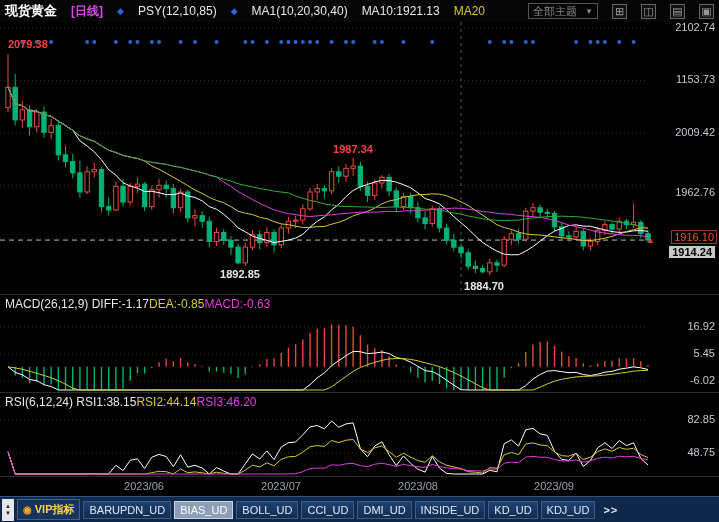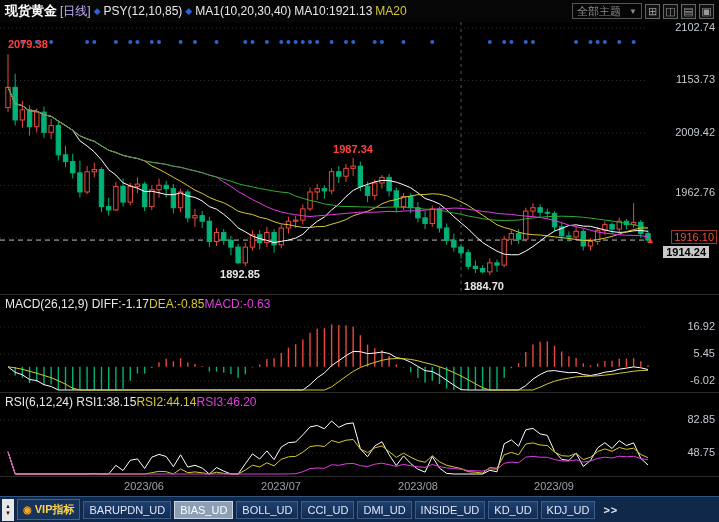--- a/index.html
+++ b/index.html
@@ -1,23 +1,23 @@
 <!DOCTYPE html>
 <html><head>
 <meta charset="utf-8">
 <style>
   *{margin:0;padding:0;box-sizing:border-box}
   html,body{background:#000}
   body{width:719px;height:522px;overflow:hidden;font-family:"Liberation Sans",sans-serif}
   .app{position:relative;width:719px;height:522px;background:#000;color:#ddd}
 
   
-  .hdr{height:22px;display:flex;align-items:center;gap:3px;padding:0 5px;font-size:12px;background:#060606;white-space:nowrap}
+  .hdr{height:22px;display:flex;align-items:center;gap:14px;padding:0 5px;font-size:12px;background:#060606;white-space:nowrap}
   .sym{color:#fff;font-weight:bold;font-size:13px}
-  .per{color:#c4b5fd;font-weight:normal}
+  .per{color:#d946ef;font-weight:bold}
   .dia{color:#2a64d8;font-size:9px}
   .wt{color:#e8e8e8}.yt{color:#d8c832}.mt{color:#e23ce2}
   .spacer{flex:1}
   .dd{border:1px solid #555;color:#8a8a8a;font-size:11px;padding:0 4px;height:16px;display:flex;gap:8px;align-items:center}
   .dd .caret{font-size:8px;color:#8a8a8a}
   .winbtn{border:1px solid #666;color:#999;width:15px;height:15px;font-size:11px;line-height:13px;text-align:center;background:#111}
 
   
   .main-area{position:relative;height:272px}
   .macd-lbls,.rsi-lbls{height:18px;border-top:1px solid #2b2b2b;display:flex;align-items:center;padding-left:5px;font-size:12px;background:#000}
@@ -31,21 +31,21 @@
   .y0{top:-1px}.y1{top:51px}.y2{top:104px}.y3{top:164px}
   .y4{top:208px;right:2px;color:#ff4a3a;border:1px solid #a23327;padding:0 2px;background:#000}
   .m0{top:8px}.m1{top:35px}.m2{top:62px}
   .r0{top:3px}.r1{top:36px}
 
   .ann{position:absolute;font-size:11px;font-weight:bold;width:64px;text-align:center}
   .ann0{left:-14px;top:16px;color:#ff4040;text-align:left;padding-left:22px;width:80px}
   .ann1{left:321px;top:121px;color:#ff4040}
   .ann2{left:208px;top:246px;color:#e8e8e8}
   .ann3{left:452px;top:258px;color:#e8e8e8}
-  .tag-cur{position:absolute;right:10px;top:224px;font-size:11px;background:#c9c9c9;color:#000;padding:0 3px;font-weight:bold}
+  .tag-cur{position:absolute;right:4px;top:224px;font-size:11px;background:#c9c9c9;color:#000;padding:0 3px;font-weight:bold}
   .arrow-cur{position:absolute;right:64px;top:213px;color:#ff3b30;font-size:9px}
 
   
   .tabbar{height:26px;background:#10294a;border-top:1px solid #33557f;display:flex;align-items:center;gap:3px;padding:0 2px;white-space:nowrap}
   .spin{width:12px;height:22px;background:#e8e8e8;color:#222;display:flex;flex-direction:column;align-items:center;justify-content:center;font-size:6px;line-height:7px}
   .vip{display:flex;align-items:center;gap:3px;color:#ffd24a;font-size:11px;font-weight:bold;padding:2px 5px;border:1px solid #46608a;background:#16335c}
   .vip-ic{color:#f5a623;font-size:10px}
   .tab{font-size:11px;color:#dfe8f5;padding:2px 5px;border:1px solid #3c5c8c;background:linear-gradient(#1d4070,#132b50)}
   .tab.active{background:#8d9fb5;color:#fff;border-color:#cdd6e2;font-weight:normal}
   .tab.more{border:none;background:none;font-weight:bold;letter-spacing:1px}

